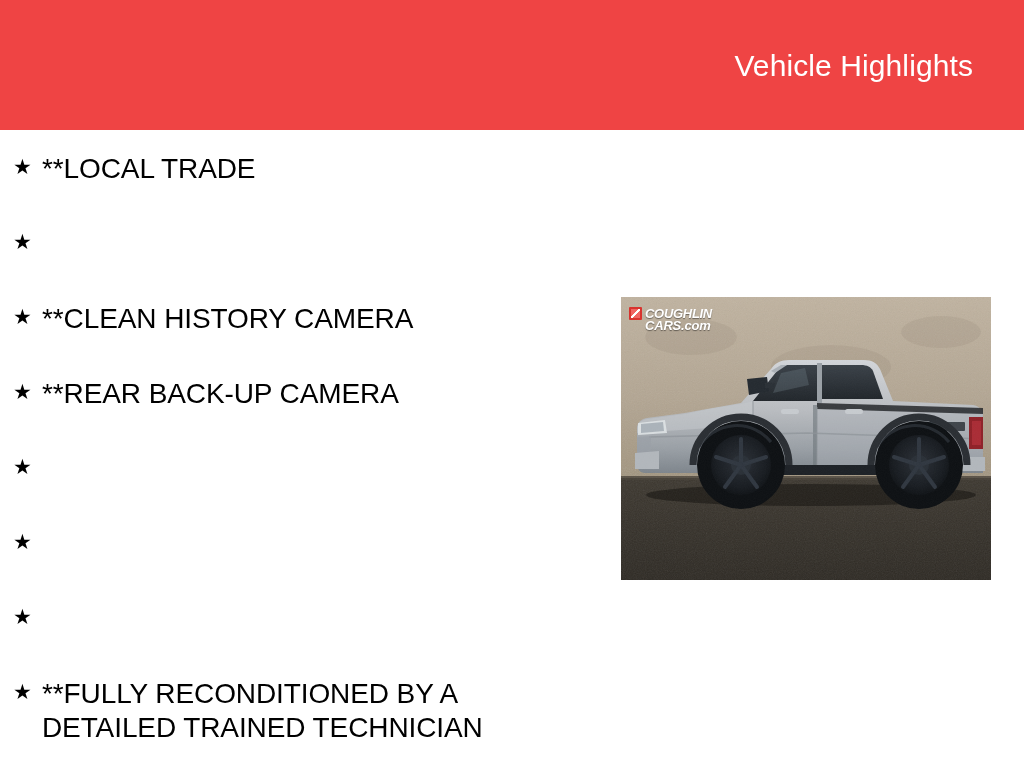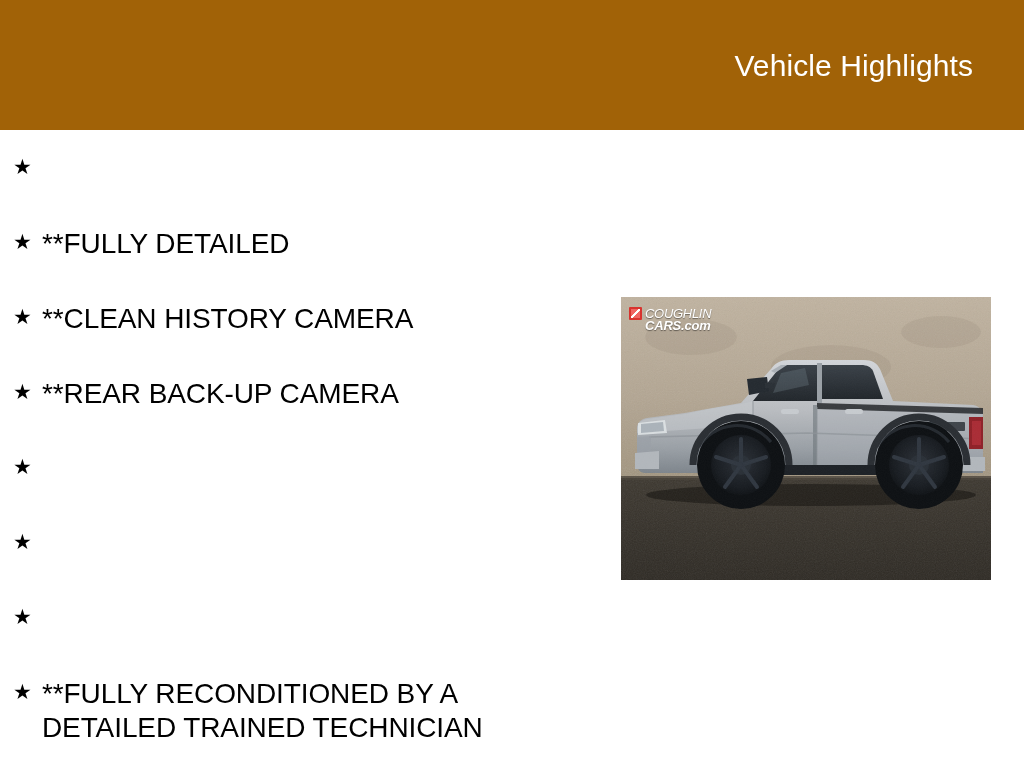--- a/index.html
+++ b/index.html
@@ -15,21 +15,21 @@
     position: relative;
   }
 
   
   .header-bar {
     position: absolute;
     left: 0;
     top: 0;
     width: 1024px;
     height: 130px;
-    background: #a16207;
+    background: #ef4444;
     box-sizing: border-box;
   }
   .header-title {
     position: absolute;
     right: 51px;
     top: 48px;
     font-size: 30px;
     line-height: 36px;
     color: #ffffff;
     white-space: nowrap;
@@ -113,21 +113,21 @@
     left: 2px;
     top: 2px;
     width: 9px;
     height: 9px;
     background:
       linear-gradient(135deg, transparent 40%, #ffffff 40%, #ffffff 58%, transparent 58%),
       #f06562;
   }
   .wm-name {
     font-size: 13px;
-    font-weight: normal;
+    font-weight: bold;
     font-style: italic;
     color: #ffffff;
     letter-spacing: -0.3px;
     line-height: 13px;
     text-shadow: 0 1px 1px rgba(0,0,0,.45);
   }
   .wm-sub {
     font-size: 13px;
     font-weight: bold;
     font-style: italic;
@@ -142,25 +142,25 @@
 <body>
 
 <div class="header-bar">
   <div class="header-title">Vehicle Highlights</div>
 </div>
 
 <ul class="highlights-list">
 
   <li class="highlight-item">
     <span class="highlight-bullet">★</span>
-  </li>
-
-  <li class="highlight-item">
-    <span class="highlight-bullet">★</span>
-    <span class="highlight-text">**FULLY DETAILED</span>
+    <span class="highlight-text">**LOCAL TRADE</span>
+  </li>
+
+  <li class="highlight-item">
+    <span class="highlight-bullet">★</span>
   </li>
 
   <li class="highlight-item">
     <span class="highlight-bullet">★</span>
     <span class="highlight-text">**CLEAN HISTORY CAMERA</span>
   </li>
 
   <li class="highlight-item">
     <span class="highlight-bullet">★</span>
     <span class="highlight-text">**REAR BACK-UP CAMERA</span>

